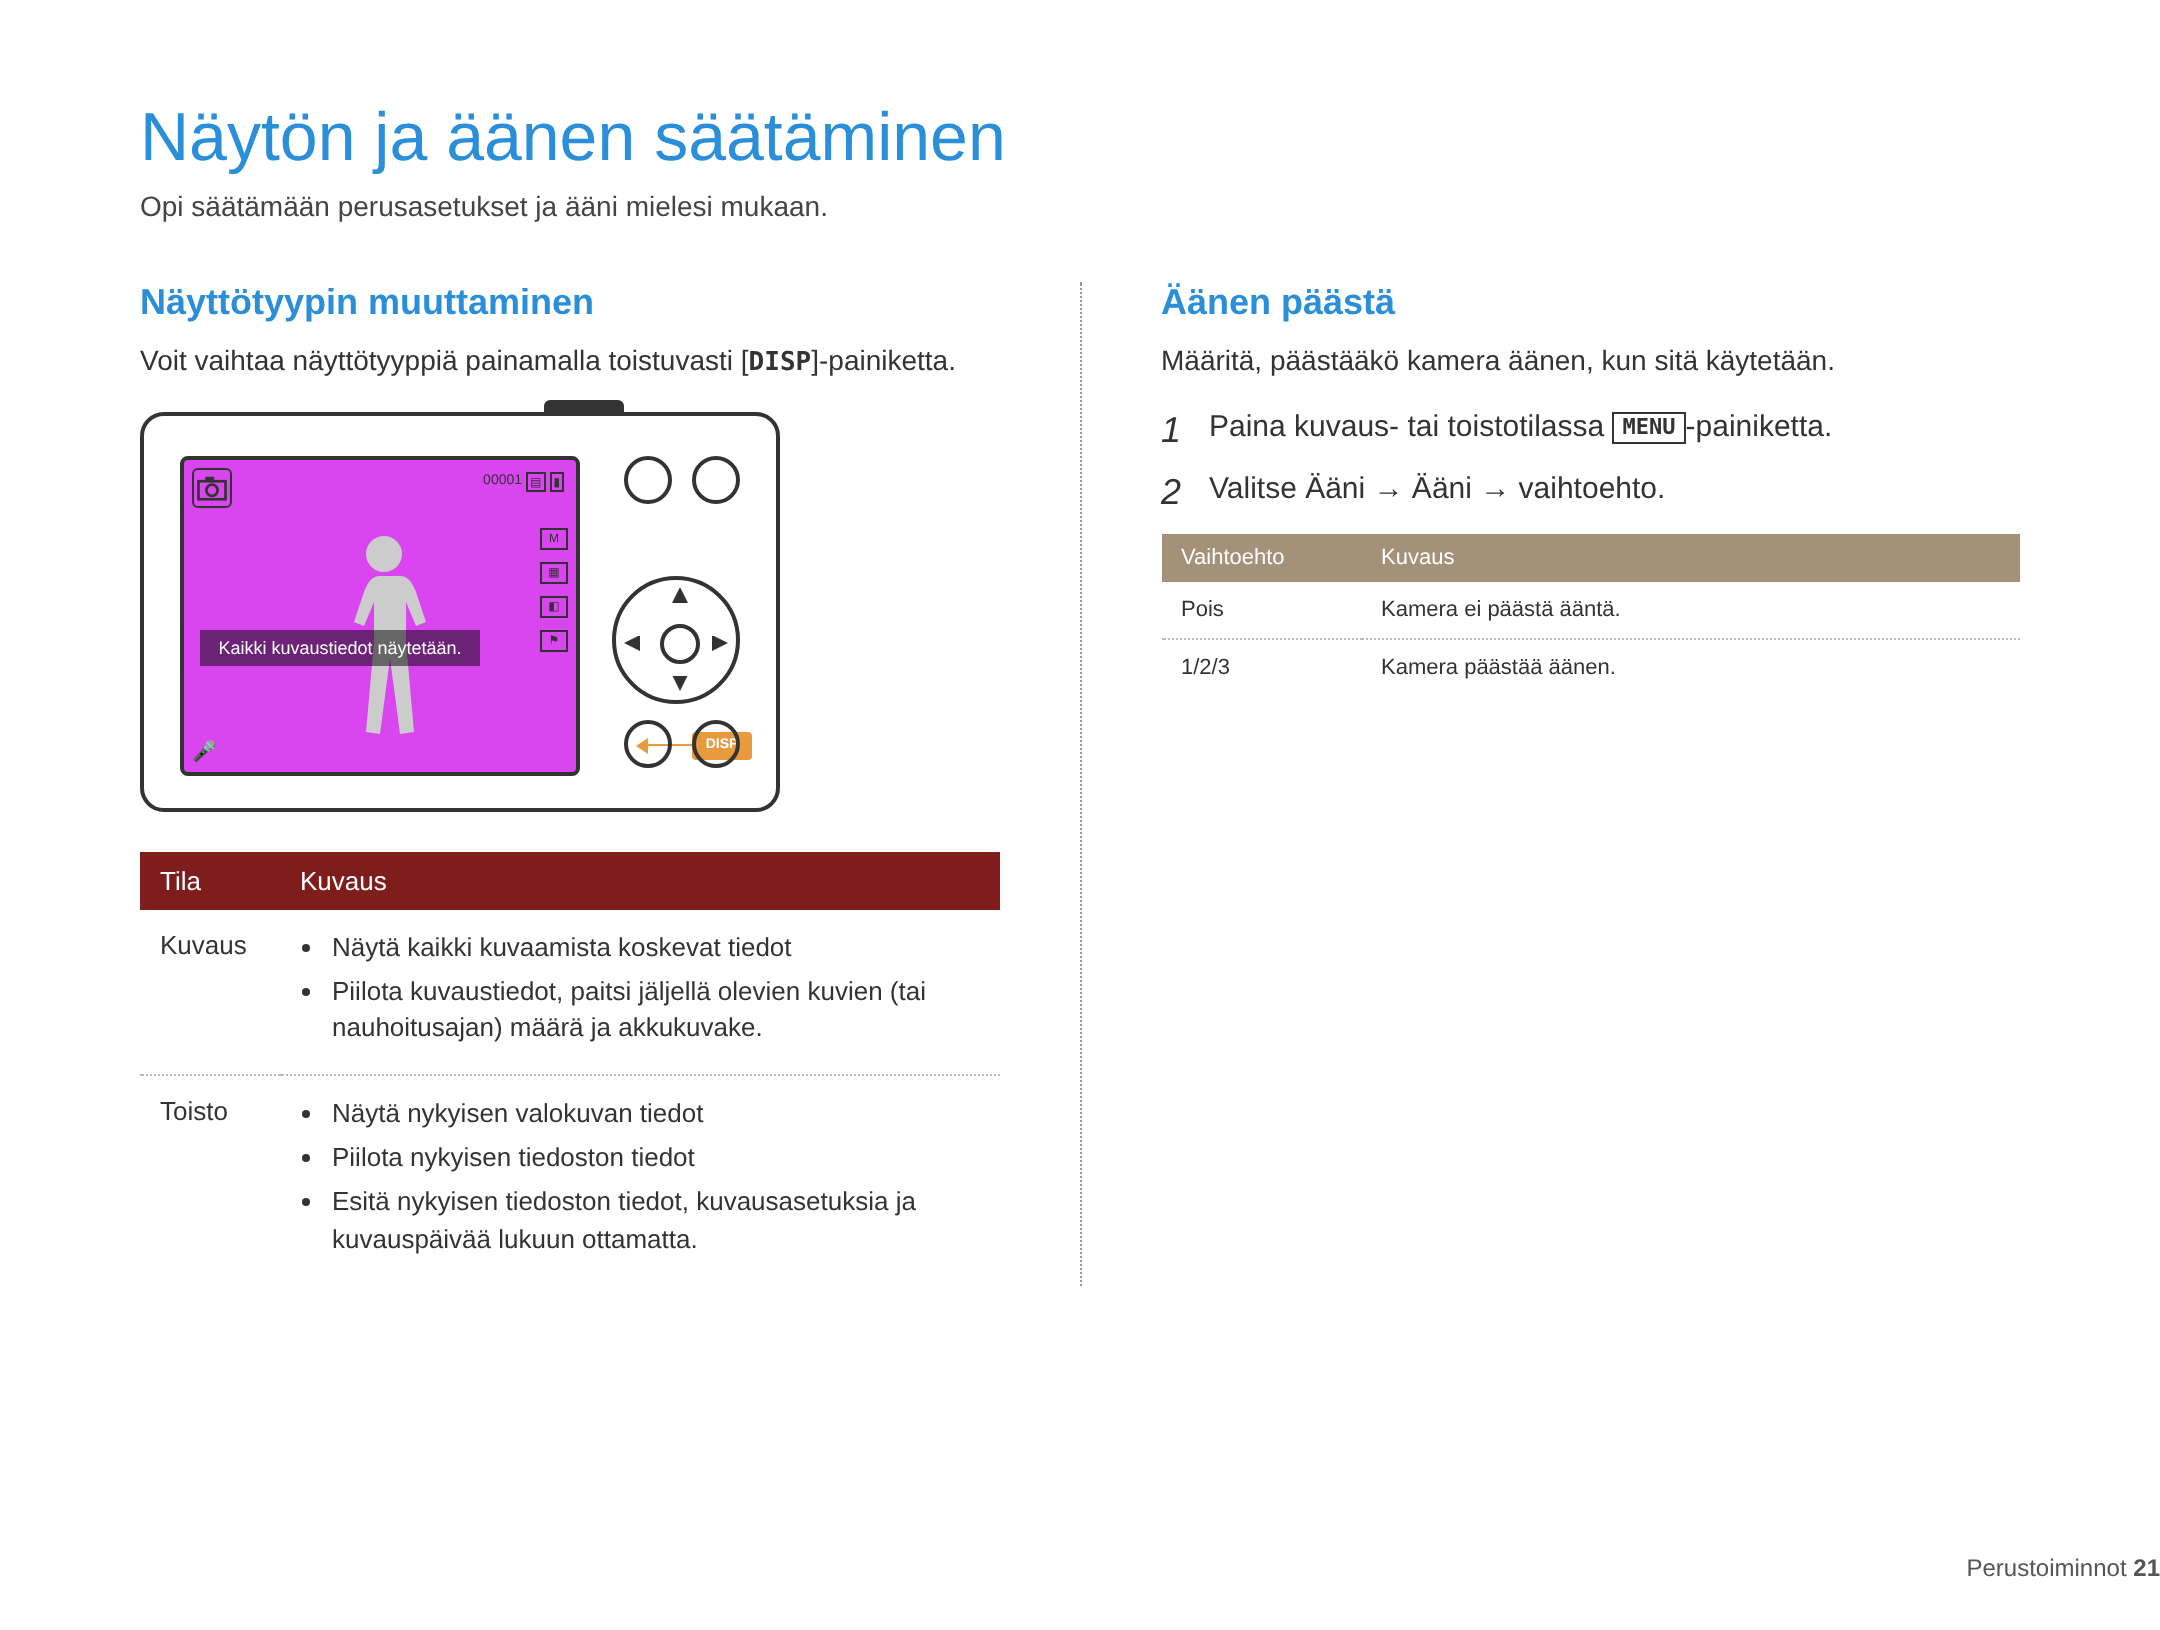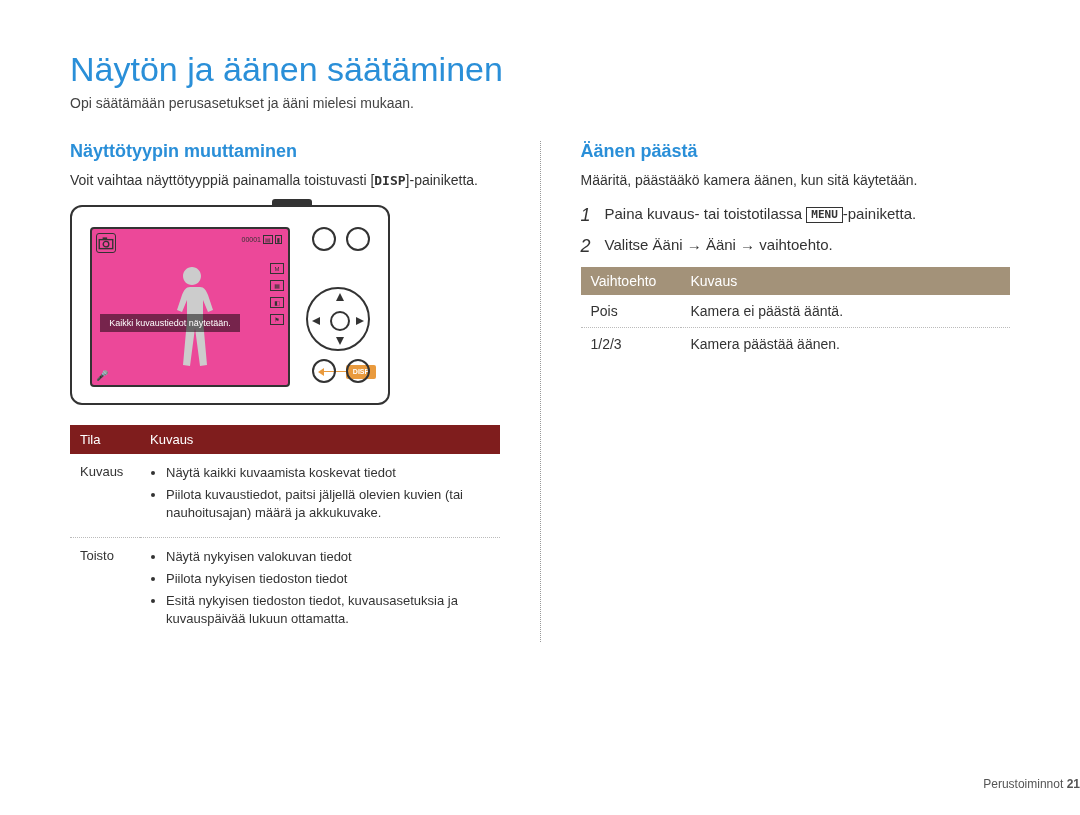--- a/index.html
+++ b/index.html
@@ -73,21 +73,21 @@
     border-radius: 3px 3px 0 0;
   }
   .lcd {
     position: absolute;
     top: 20px;
     left: 18px;
     width: 200px;
     height: 160px;
     border: 2px solid #333;
     border-radius: 4px;
-    background: #ec4899;
+    background: #d946ef;
   }
   .lcd-topleft {
     position: absolute;
     top: 4px;
     left: 4px;
     width: 20px;
     height: 20px;
     border: 1.5px solid #333;
     border-radius: 3px;
     display: flex;
@@ -271,21 +271,21 @@
     font-size: 11px;
     font-weight: bold;
     font-family: monospace;
     vertical-align: middle;
     line-height: 14px;
   }
 
   .tbl2 {
     width: 100%;
     border-collapse: collapse;
-    font-size: 14px;
+    font-size: 11px;
   }
   .tbl2 th {
     background: #a39279;
     color: #fff;
     font-weight: normal;
     text-align: left;
     padding: 6px 10px;
   }
   .tbl2 td {
     padding: 8px 10px;

